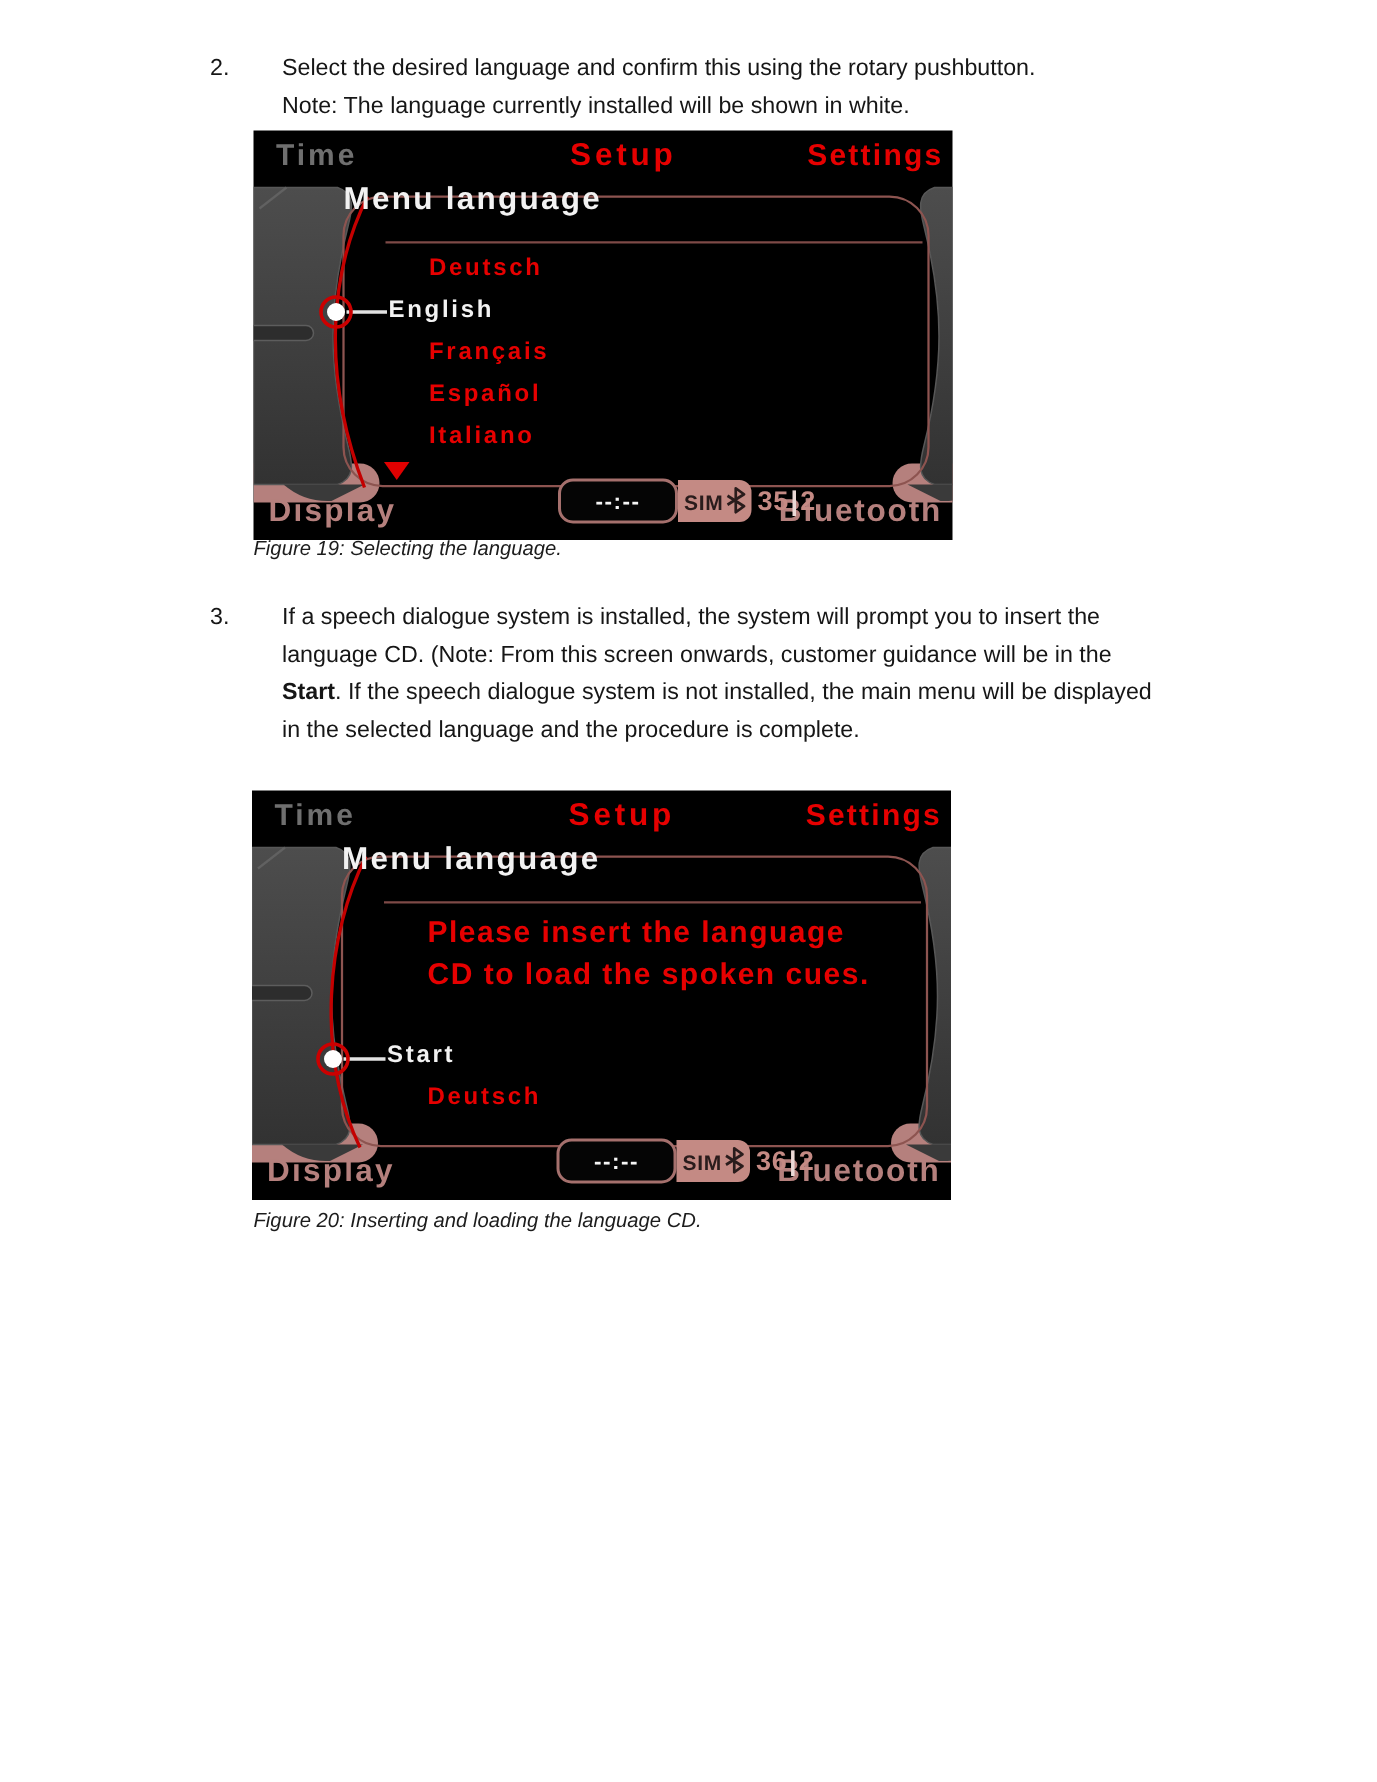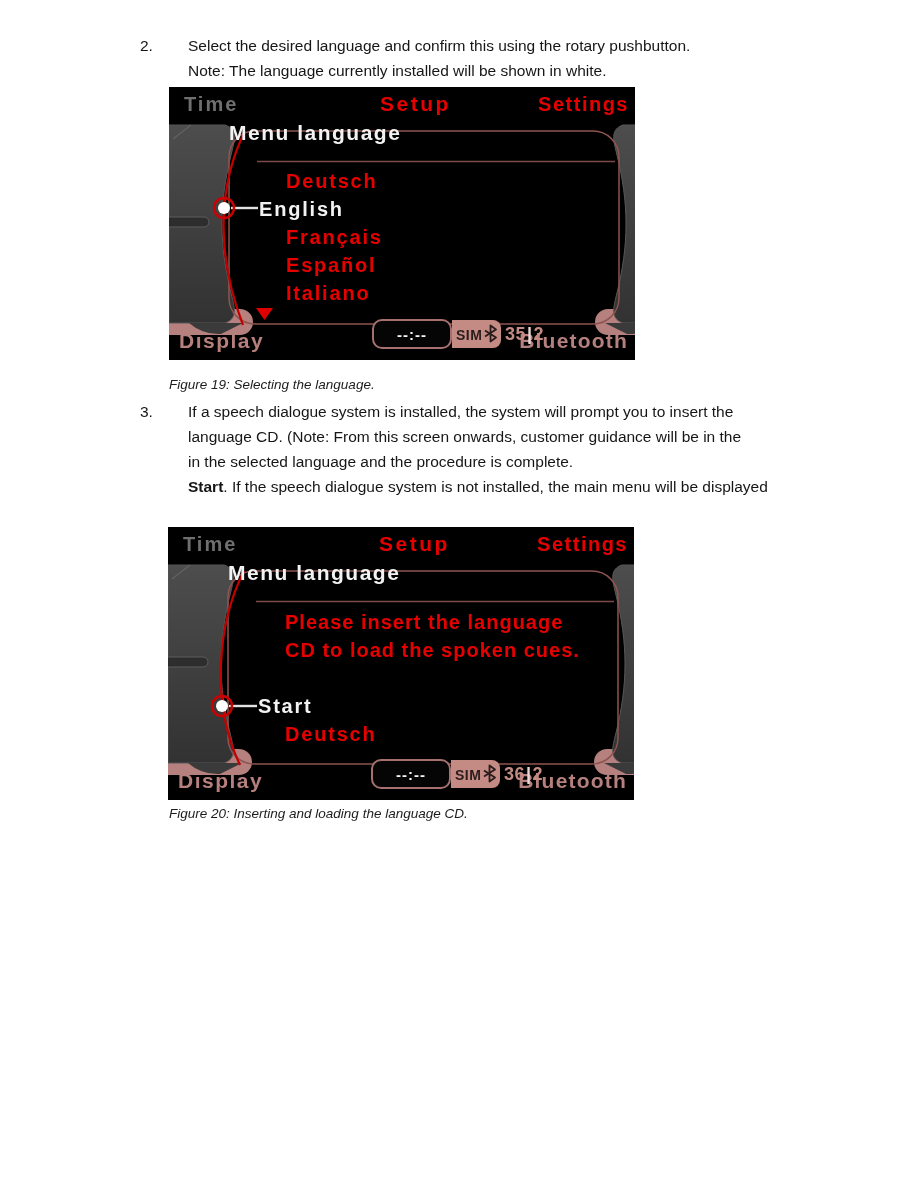--- a/index.html
+++ b/index.html
@@ -18,21 +18,21 @@
   .mmi svg{position:absolute;left:0;top:0;}
   .mmi .t{position:absolute;font-weight:bold;white-space:nowrap;}
   .red{color:#e60000;margin-left:27px;}
   .white{color:#f2f2f2;}
   .graytxt{color:#6f6f6f;}
   .pink{color:#b5807d;}
   .tb-left{left:15px;top:6px;font-size:20px;letter-spacing:2px;}
   .tb-center{left:0;right:0;top:5px;font-size:21px;letter-spacing:2.5px;text-align:center;}
   .tb-right{right:6px;top:6px;font-size:20px;letter-spacing:1.5px;}
   .scr-title{left:60px;top:34px;width:390px;text-align:left;font-size:21px;letter-spacing:1.5px;}
-  .item{left:90px;font-size:20px;letter-spacing:1.8px;}
+  .item{left:90px;font-size:16px;letter-spacing:1.8px;}
   .msg{left:90px;font-size:20px;letter-spacing:1px;}
   .sk-left{left:10px;top:242px;font-size:21px;letter-spacing:1.5px;}
   .sk-right{right:7px;top:242px;font-size:21px;letter-spacing:1.2px;}
   .clock{left:204px;top:239px;width:78px;text-align:center;font-size:15px;letter-spacing:1px;color:#f5f5f5;}
   .simtxt{left:287px;top:240px;font-size:14px;letter-spacing:0.5px;color:#2a1c1c;}
   .counter{left:336px;top:237px;font-size:18px;letter-spacing:0.5px;color:#c48a84;}
   .counter .divider{color:#ead8d6;padding:0 1px;}
 </style>
 </head>
 <body>
@@ -99,29 +99,29 @@
   <div class="t red item" style="top:195px;">Italiano</div>
   <div class="t pink sk-left">Display</div>
   <div class="t pink sk-right">Bluetooth</div>
   <div class="t clock">--:--</div>
   <div class="t simtxt">SIM</div>
   <div class="t counter">
     <span>35</span><span class="divider">|</span><span>2</span>
   </div>
 </div>
 
-<div class="caption" style="top:377px;text-align:right;">Figure 19: Selecting the language.</div>
+<div class="caption" style="top:358px;text-align:right;">Figure 19: Selecting the language.</div>
 
 <div class="step" style="top:399px;">
   <span class="num">3.</span>
   <div class="lines">
     <div>If a speech dialogue system is installed, the system will prompt you to insert the</div>
     <div>language CD. (Note: From this screen onwards, customer guidance will be in the</div>
+    <div><b>Start</b><span>. If the speech dialogue system is not installed, the main menu will be displayed</span></div>
     <div>in the selected language and the procedure is complete.</div>
-    <div><b>Start</b><span>. If the speech dialogue system is not installed, the main menu will be displayed</span></div>
   </div>
 </div>
 
 <div class="mmi" style="left:168px;top:527px;">
   <svg width="510" height="273" viewBox="0 0 510 273">
     <defs>
       <linearGradient id="wg2" x1="0" y1="0" x2="0" y2="1">
         <stop offset="0" stop-color="#4d4d4d"></stop>
           <stop offset="1" stop-color="#323232"></stop>
       </linearGradient>

